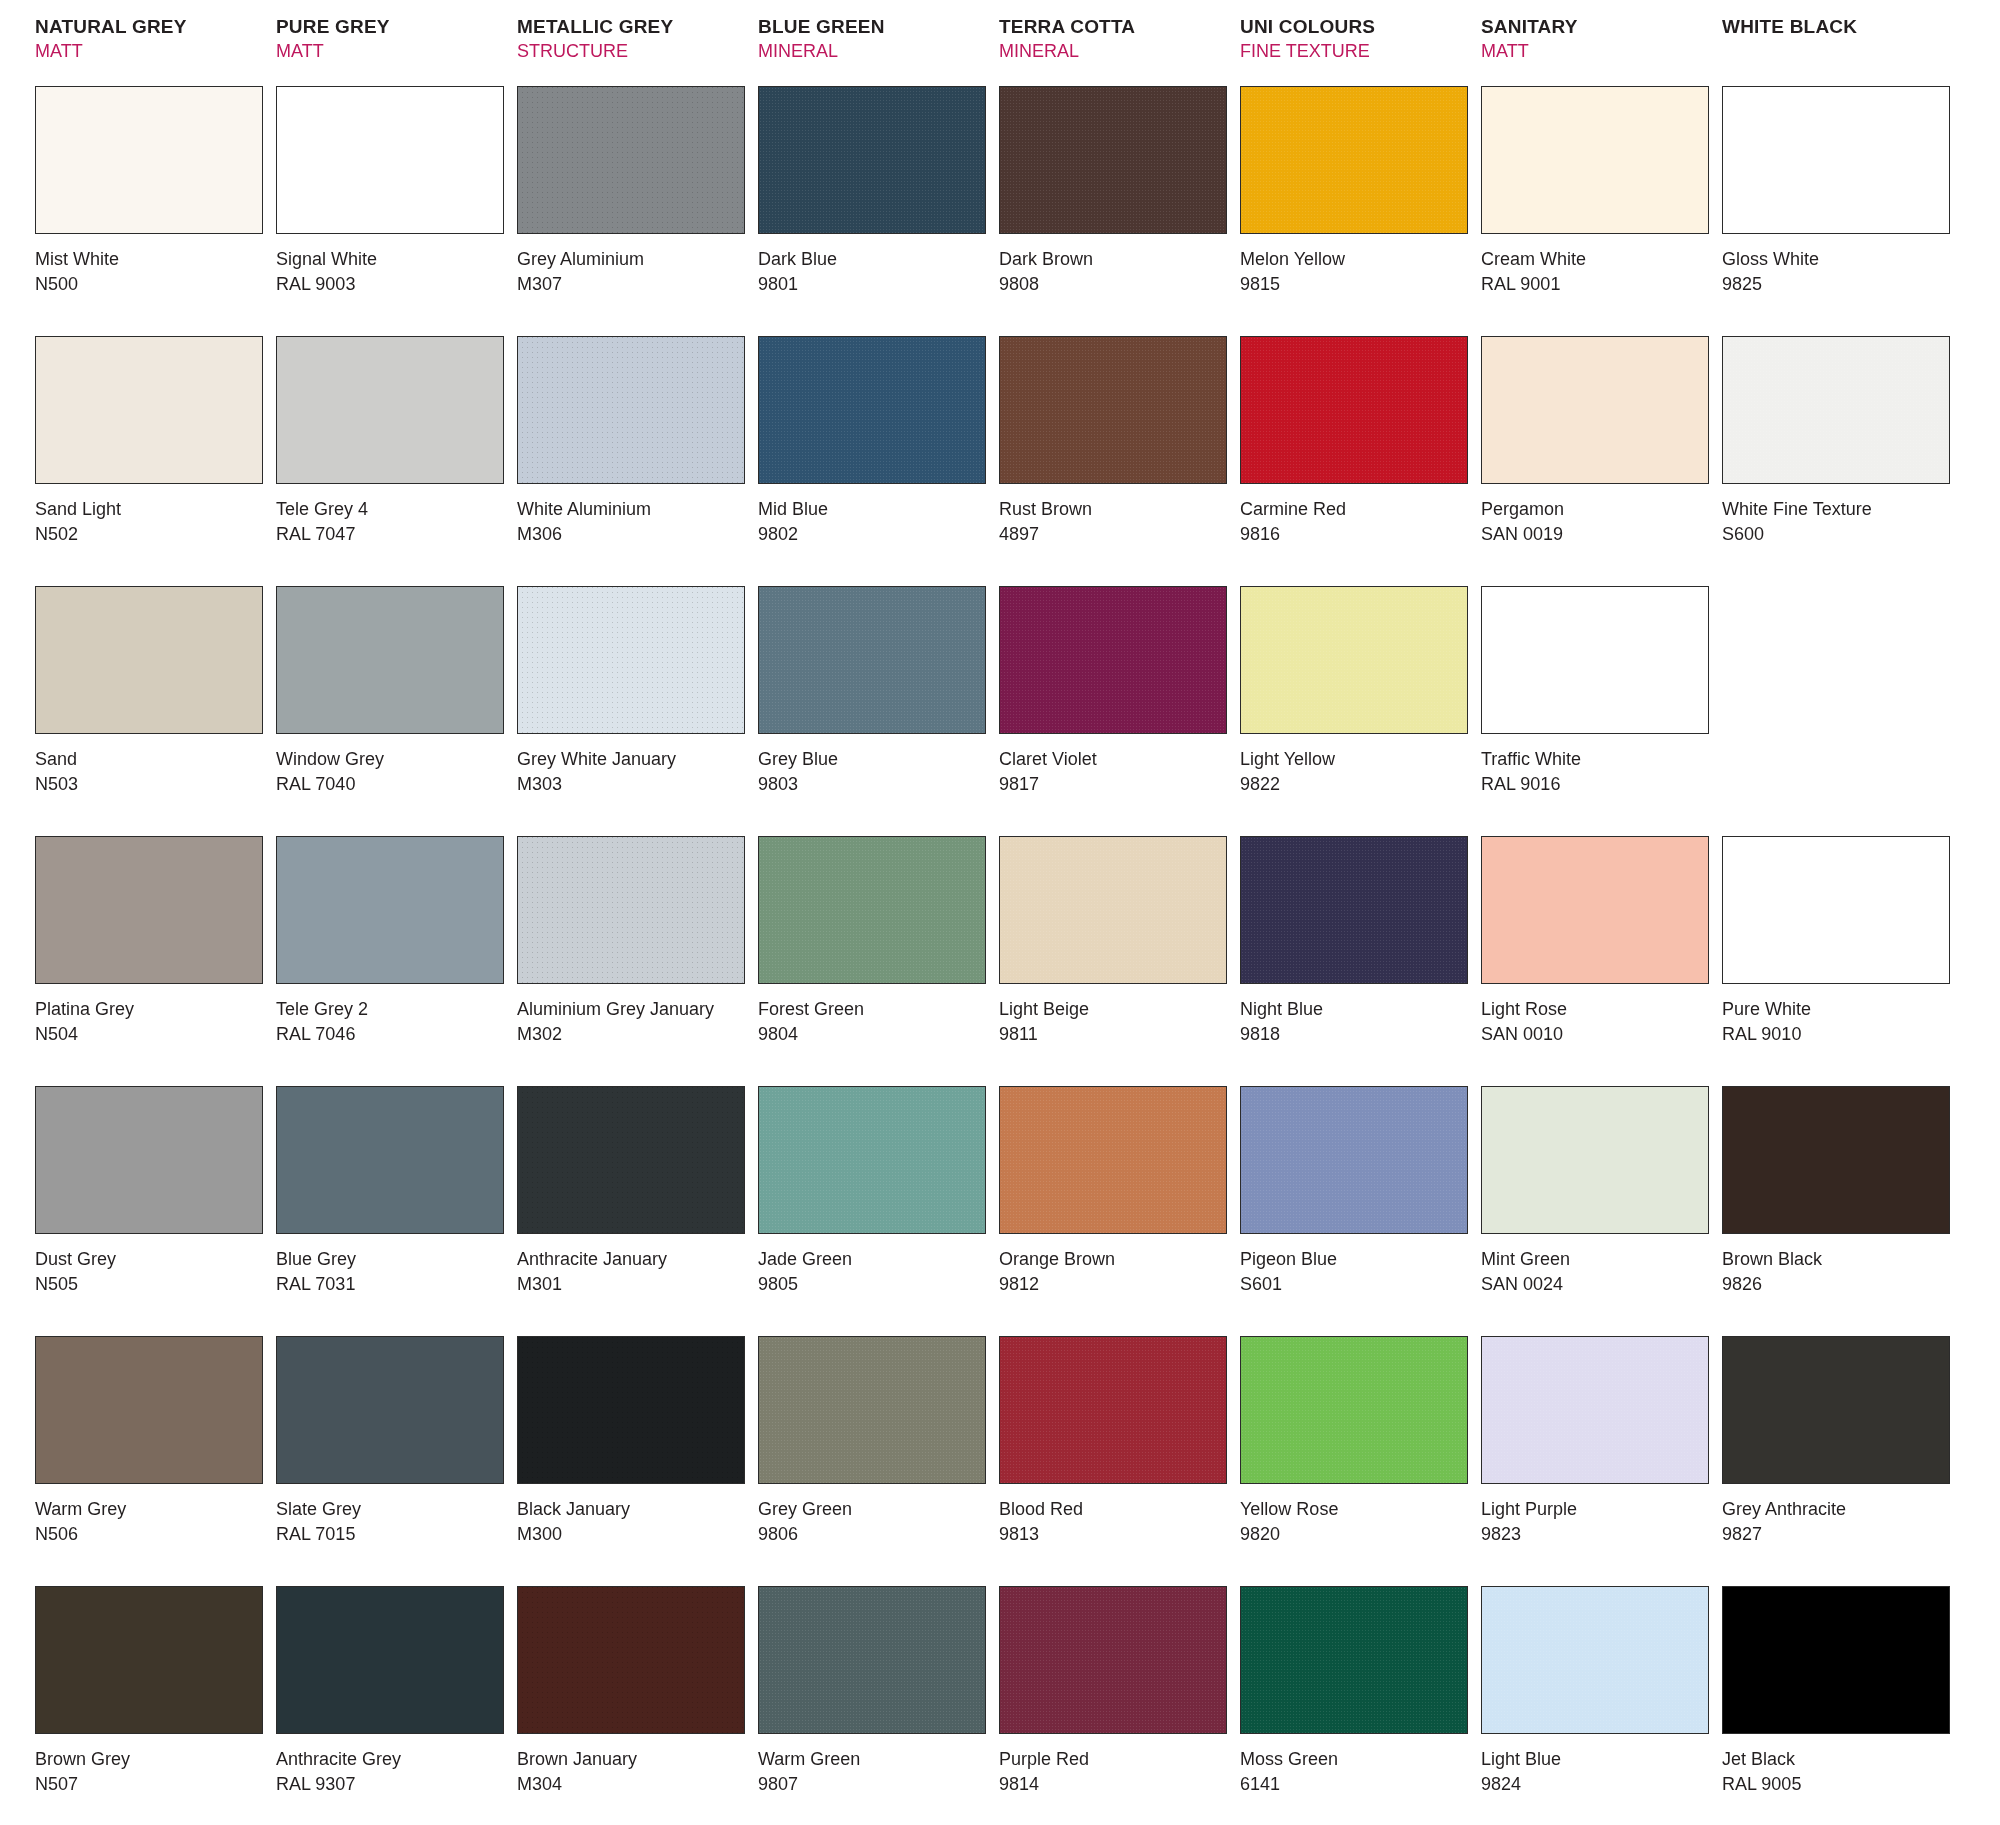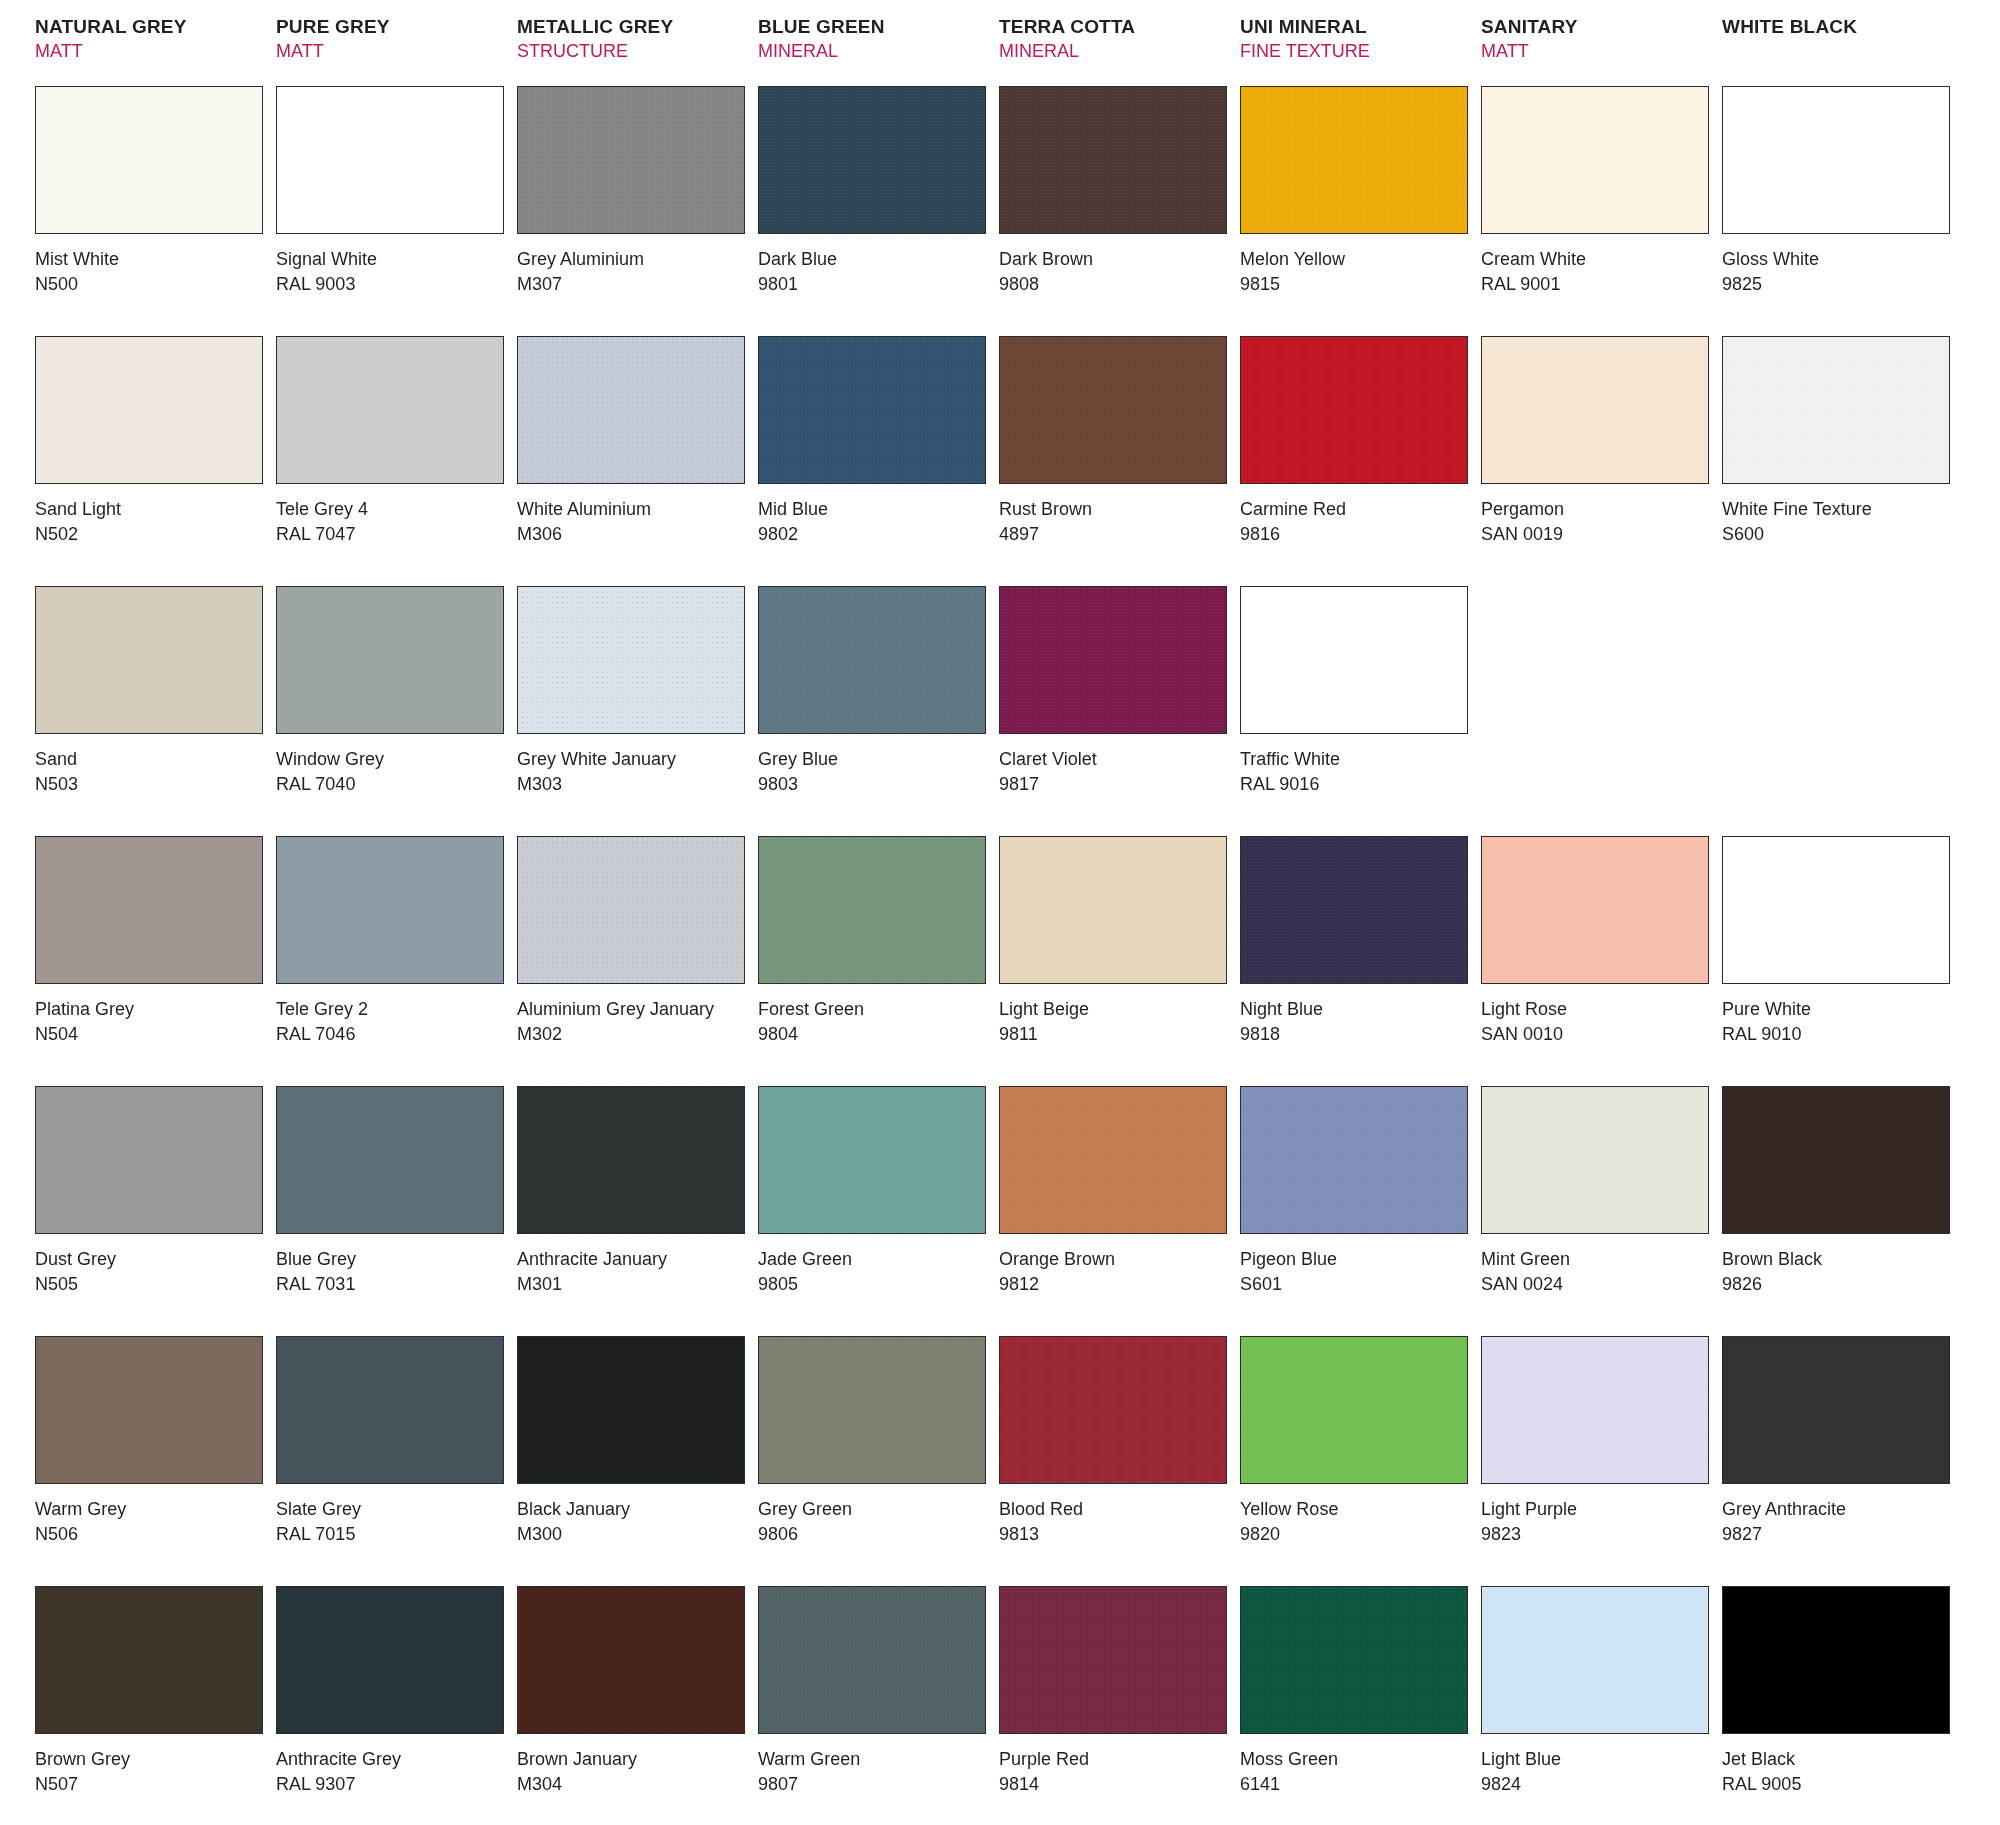--- a/index.html
+++ b/index.html
@@ -117,21 +117,21 @@
     </div>
     <div class="col-head">
       <div class="fam">BLUE GREEN</div>
       <div class="fin">MINERAL</div>
     </div>
     <div class="col-head">
       <div class="fam">TERRA COTTA</div>
       <div class="fin">MINERAL</div>
     </div>
     <div class="col-head">
-      <div class="fam">UNI MINERAL</div>
+      <div class="fam">UNI COLOURS</div>
       <div class="fin">FINE TEXTURE</div>
     </div>
     <div class="col-head">
       <div class="fam">SANITARY</div>
       <div class="fin">MATT</div>
     </div>
     <div class="col-head">
       <div class="fam">WHITE BLACK</div>
       <div class="fin"></div>
     </div>
@@ -281,20 +281,27 @@
           <div class="labels">
             <div class="nm">Grey Blue</div>
             <div class="cd">9803</div>
           </div>
         </div>
         <div class="cell">
           <div class="swatch fine" style="background: rgb(122, 26, 76);"></div>
           <div class="labels">
             <div class="nm">Claret Violet</div>
             <div class="cd">9817</div>
+          </div>
+        </div>
+        <div class="cell">
+          <div class="swatch fine" style="background: rgb(236, 233, 164);"></div>
+          <div class="labels">
+            <div class="nm">Light Yellow</div>
+            <div class="cd">9822</div>
           </div>
         </div>
         <div class="cell">
           <div class="swatch" style="background: rgb(255, 255, 255);"></div>
           <div class="labels">
             <div class="nm">Traffic White</div>
             <div class="cd">RAL 9016</div>
           </div>
         </div>
       </div>

